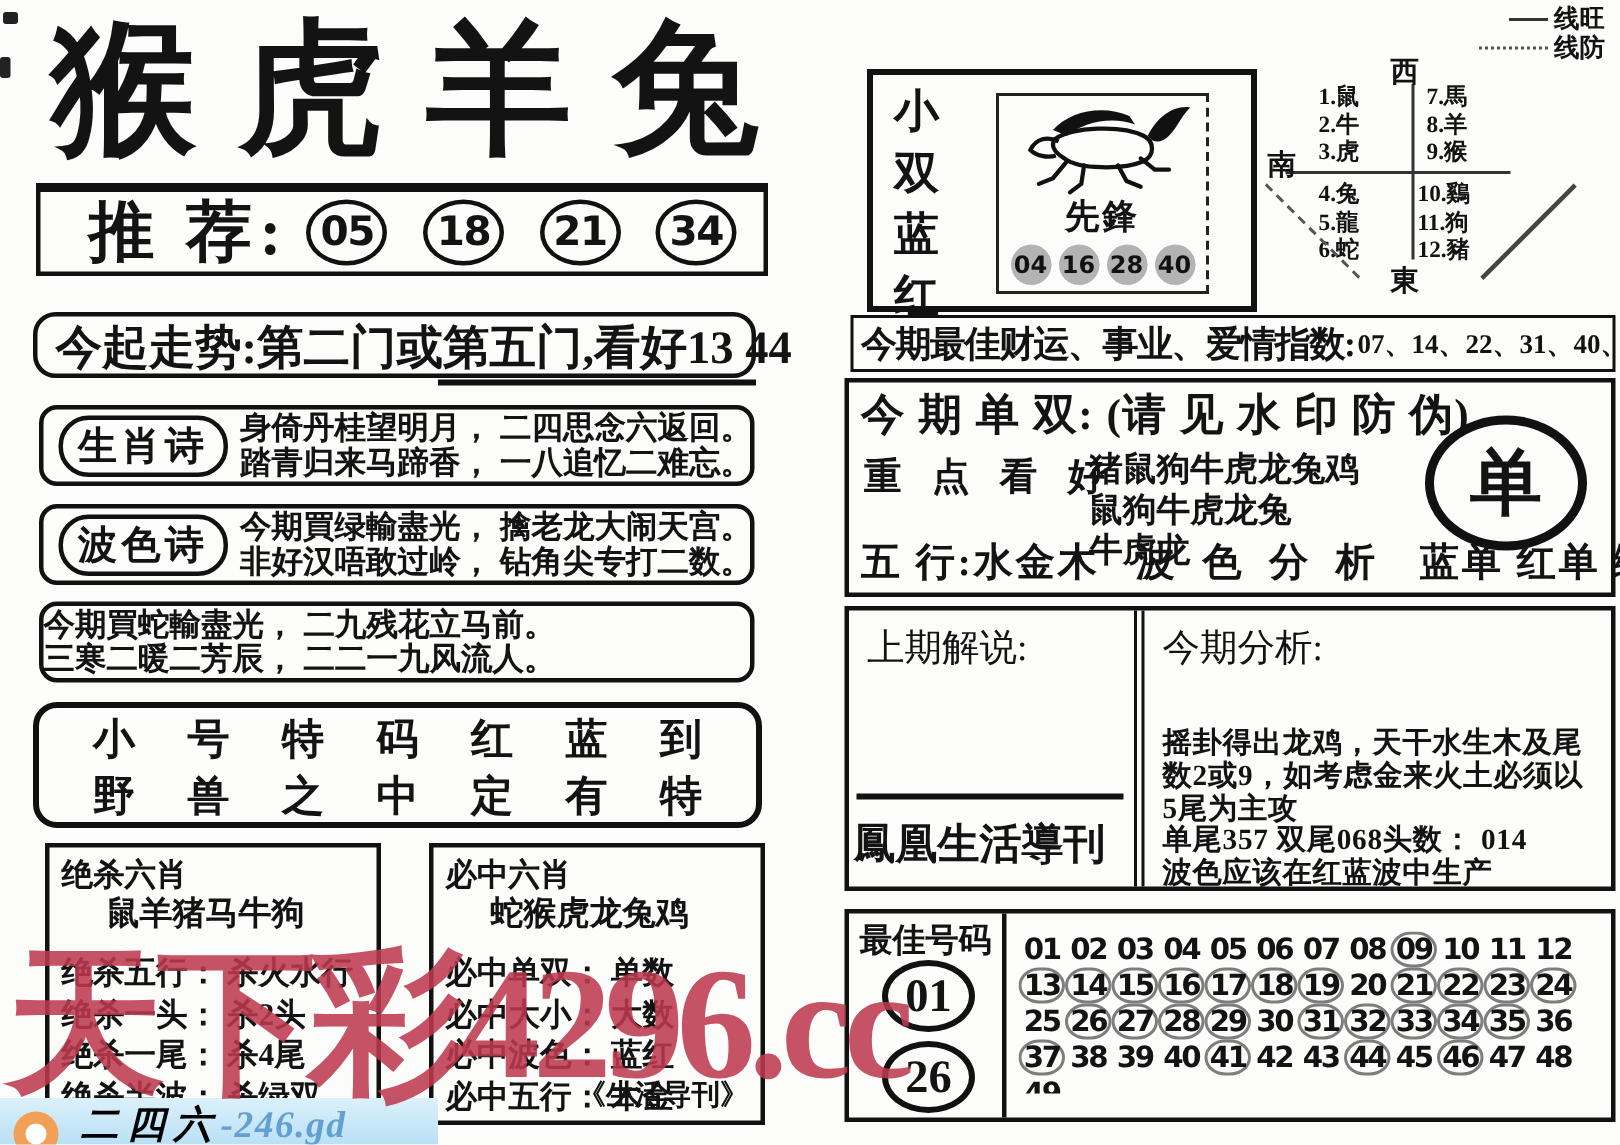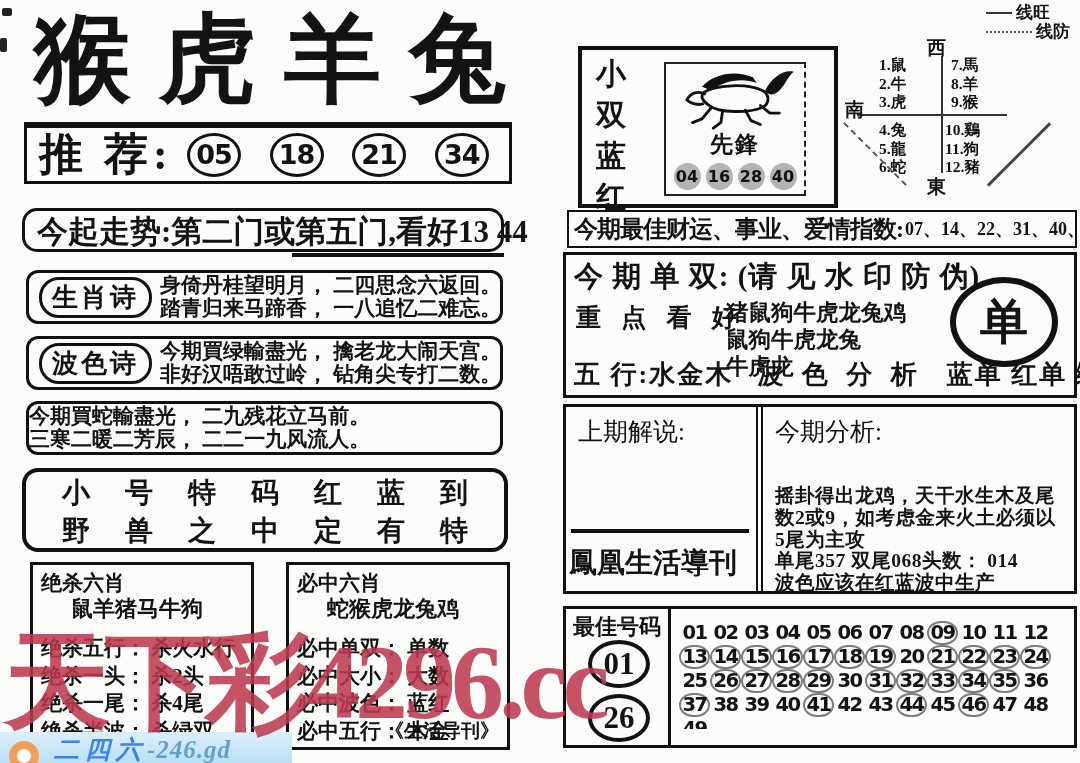--- a/index.html
+++ b/index.html
@@ -4,21 +4,21 @@
 <style>
   html,body{margin:0;padding:0}
   body{width:1080px;height:763px;position:relative;background:#fcfcfa;color:#131313;
        font-family:"Liberation Serif",serif;overflow:hidden}
   .abs{position:absolute}
   
   .title-row{left:34px;top:8px;width:472px;display:flex;justify-content:space-between;
              font-size:97px;font-weight:900;line-height:104px;font-family:"Liberation Serif",serif}
   .rec-box{left:24px;top:122px;width:488px;height:62px;border:3px solid #111;border-top:6px solid #111;
            box-sizing:border-box;display:flex;align-items:center}
-  .rec-label{font-size:44px;font-weight:bold;letter-spacing:5px;margin-left:12px;white-space:nowrap}
+  .rec-label{font-size:44px;font-weight:bold;letter-spacing:5px;margin-left:32px;white-space:nowrap}
   .rec-pills{flex:1;display:flex;justify-content:space-around;align-items:center;margin-right:6px}
   .pill{border:3px solid #111;border-radius:50%;width:48px;height:38px;display:flex;align-items:center;
         justify-content:center;font:bold 27px "DejaVu Sans",sans-serif;letter-spacing:-1px}
   .trend-box{left:22px;top:208px;width:482px;height:44px;border:3px solid #111;border-radius:15px;
              box-sizing:border-box;display:flex;align-items:flex-start;padding-left:12px;
              font-size:31px;font-weight:bold;white-space:nowrap}
   .trend-underline{left:292px;top:253px;width:212px;height:4px;background:#111}
   .poem-box{left:26px;width:477px;height:54px;border:3px solid #111;border-radius:12px;
             box-sizing:border-box;display:flex;align-items:center}
   .poem-label{border:3px solid #111;border-radius:20px;padding:0 10px;font-size:26px;font-weight:bold;
@@ -32,37 +32,37 @@
             padding:5px 8px;font-size:21px;font-weight:bold;line-height:26px;position:absolute}
   .kill-box{left:30px}.must-box{left:286px}
   .zod-line{padding-left:30px;font-size:22px}
   .rule-rows{margin-top:13px}
   .rule-rows div{line-height:27.5px;white-space:nowrap}
   .paper-name{position:absolute;right:8px;bottom:3px;font-size:19px;font-weight:bold}
   .brand-strip{left:0;top:732px;width:292px;height:31px;background:linear-gradient(180deg,#dcf0fb,#b9e0f5)}
   .brand-ring{left:9px;top:741px;width:30px;height:30px;border-radius:50%;border:8px solid #f2a058;
               box-sizing:border-box;background:#fff}
   .brand-text{left:54px;top:733px;font-size:25px;font-weight:bold;font-style:italic;white-space:nowrap}
-  .brand-name{color:#3b82f6;letter-spacing:6px}
+  .brand-name{color:#000000;letter-spacing:6px}
   .brand-domain{color:#63a0cf;letter-spacing:1px}
   .watermark{left:4px;top:628px;font-size:106px;font-weight:bold;color:rgba(188,58,78,0.87);
              letter-spacing:-5px;white-space:nowrap;z-index:60;line-height:110px}
   .speck{background:#222;border-radius:2px}
   
   .pioneer-box{left:578px;top:46px;width:260px;height:162px;border:4px solid #111;box-sizing:border-box}
   .pioneer-vert{position:absolute;left:14px;top:4px;height:150px;display:flex;flex-direction:column;
                 justify-content:space-between;font-size:30px;font-weight:bold}
   .horse-box{position:absolute;left:82px;top:12px;width:142px;height:134px;border:2px solid #222;
              border-right:2px dashed #222;box-sizing:border-box}
   .horse-label{text-align:center;font-size:23px;font-weight:bold;letter-spacing:2px;margin-top:-3px}
   .horse-nums{display:flex;justify-content:space-around;padding:0 5px;margin-top:3px}
   .gray-pill{width:27px;height:27px;border-radius:50%;background:#b3b3b3;display:flex;align-items:center;
              justify-content:center;font:bold 16px "DejaVu Sans",sans-serif;color:#111}
   .legend{left:986px;top:3px;font-size:17px;font-weight:bold}
-  .legend-row{display:flex;align-items:center;gap:4px;height:19px}
+  .legend-row{display:flex;align-items:center;justify-content:flex-end;gap:4px;height:19px}
   .ln-solid{width:26px;border-top:2px solid #333}
   .ln-dotted{width:46px;border-top:2px dotted #555}
   .compass{left:845px;top:35px;width:205px;height:165px;font-weight:bold}
   .cp-v{left:96px;top:21px;width:2px;height:117px;background:#333}
   .cp-h{left:12px;top:79px;width:150px;height:2px;background:#333}
   .cp-dir{font-size:19px}
   .cp-list{font-size:15.5px;line-height:18.5px;white-space:nowrap}
   .cp-dash{left:-14px;top:118px;width:88px;border-top:2.5px dashed #555;transform:rotate(45deg)}
   .cp-solid{left:130px;top:118px;width:88px;border-top:3px solid #444;transform:rotate(-45deg)}
   .index-box{left:567px;top:210px;width:510px;height:38px;border:2.5px solid #111;box-sizing:border-box;

